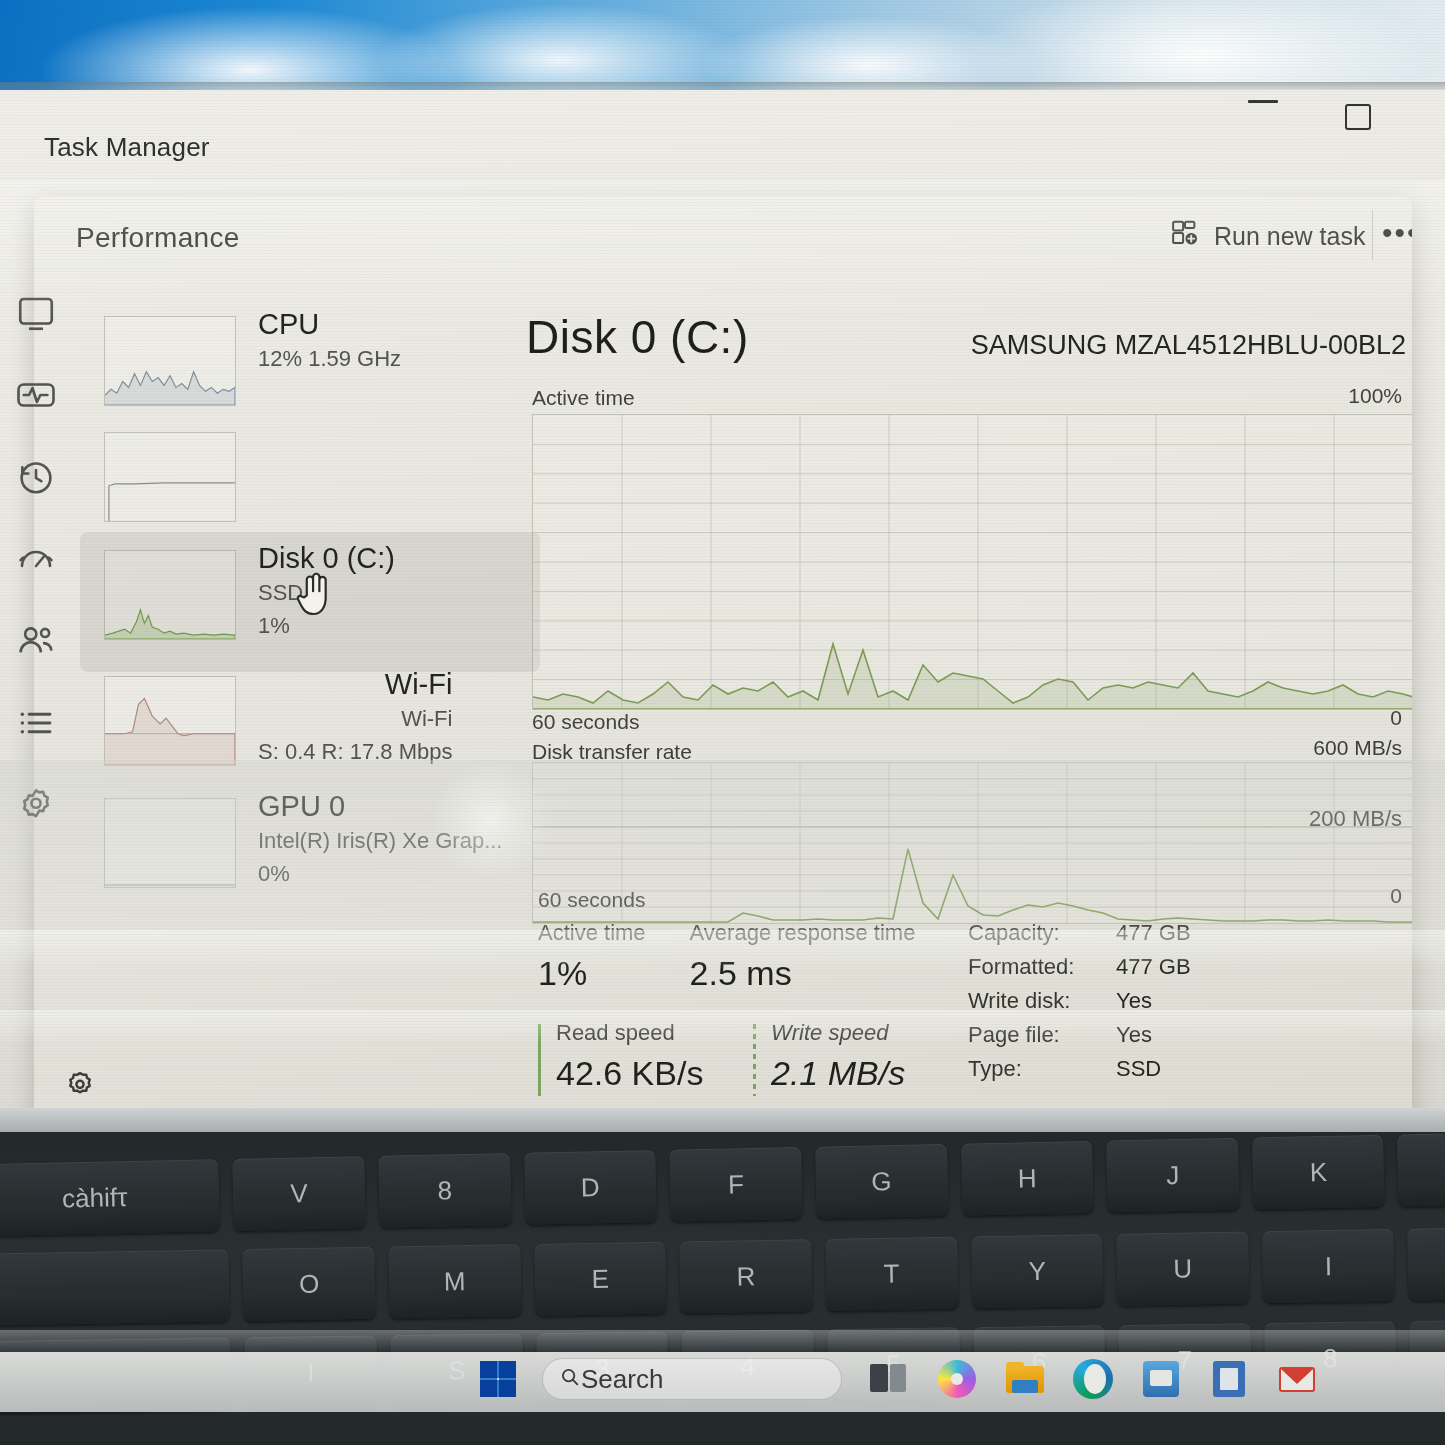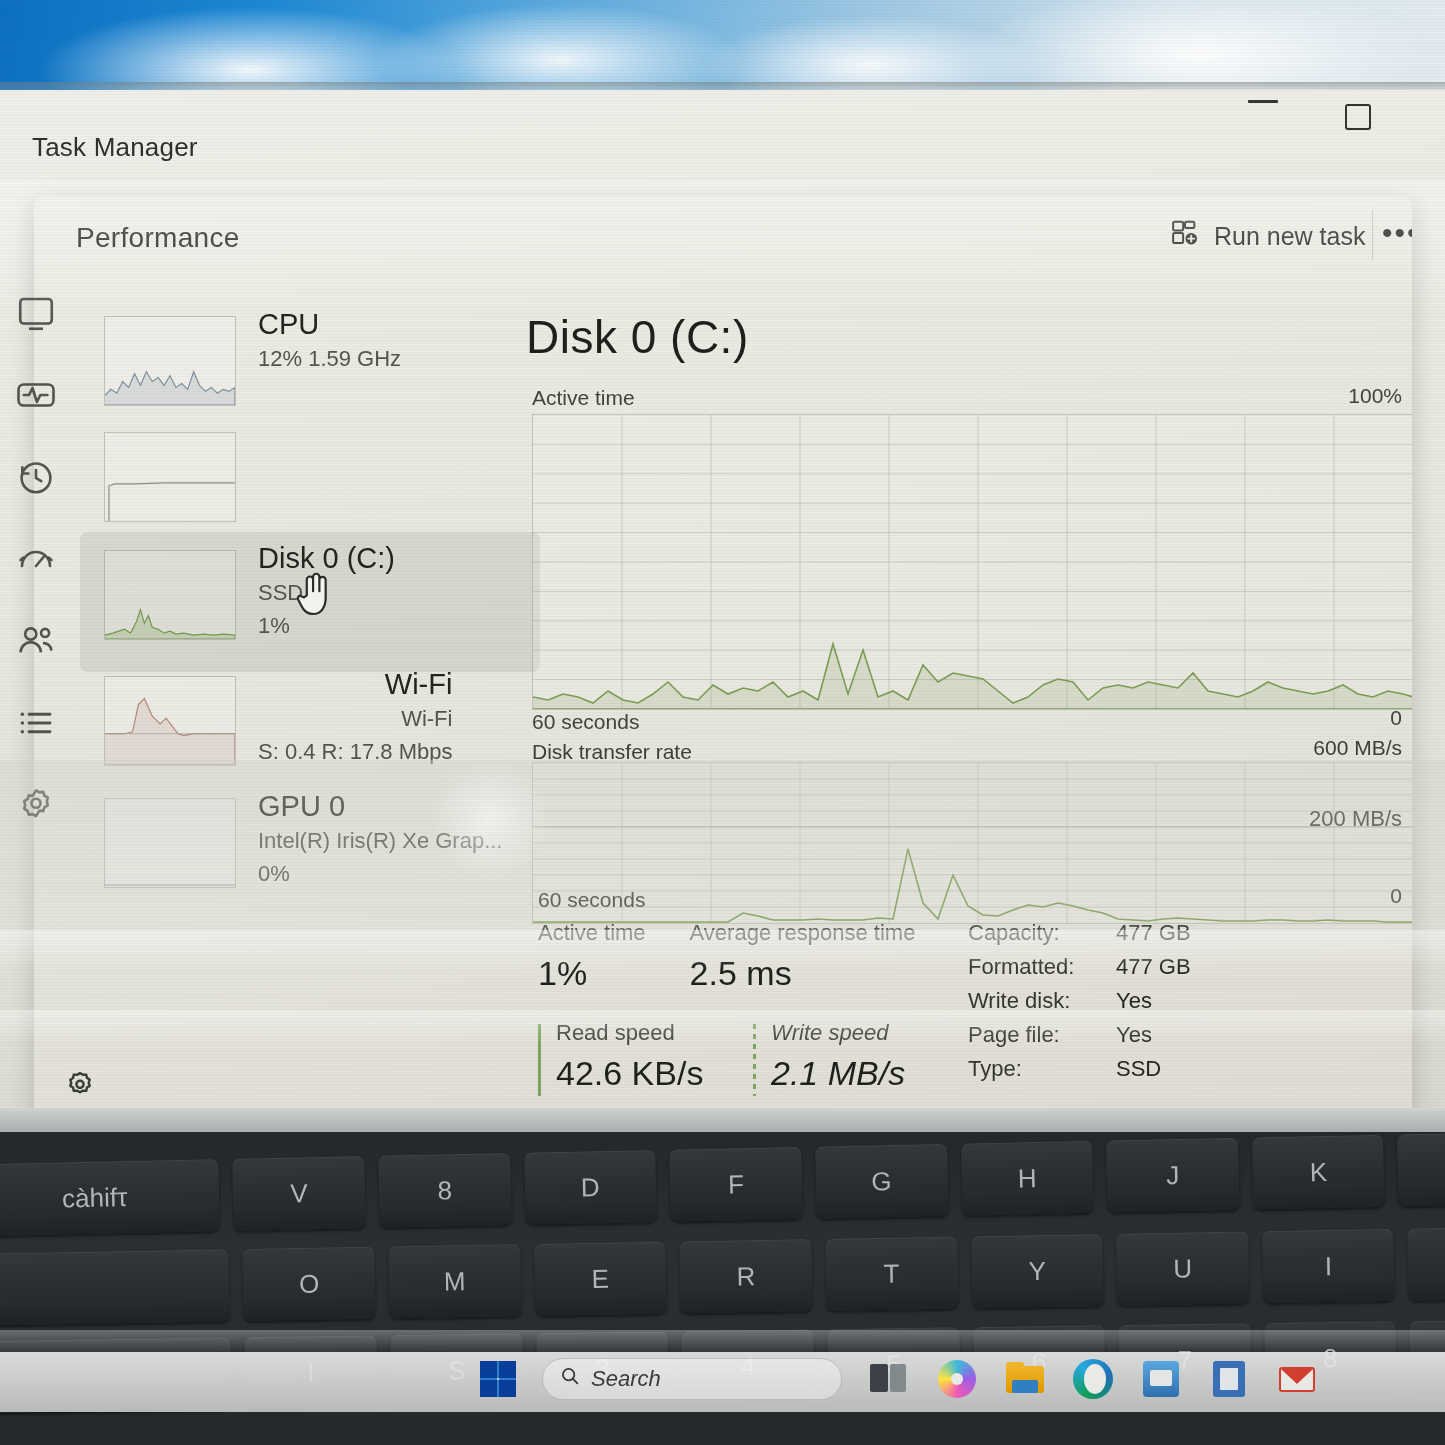--- a/index.html
+++ b/index.html
@@ -197,41 +197,41 @@
   
   .taskbar{
     position:absolute; left:0; top:1352px; width:1445px; height:60px;
     background:linear-gradient(180deg, rgba(232,233,231,.92), rgba(205,208,206,.88));
   }
   .tb-inner{ position:absolute; left:480px; top:6px; display:flex; align-items:center; gap:26px; }
   .tb-ico{ width:42px; height:42px; position:relative; }
   .search-pill{
     width:300px; height:42px; border-radius:21px;
     background:rgba(255,255,255,.38); border:1px solid rgba(150,152,150,.5);
-    display:flex; align-items:center; gap:10px; padding-left:16px;
-    color:#3a3b37; font-size:22px;font-style:italic;
+    display:flex; align-items:center; padding-left:16px;
+    color:#3a3b37; font-size:26px;
   }
   .win-logo{ width:36px; height:36px;
     background:
       linear-gradient(90deg,#2e7fc8 0 46%, rgba(0,0,0,0) 46% 54%, #2e7fc8 54% 100%),
       linear-gradient(180deg,#2e7fc8 0 46%, rgba(0,0,0,0) 46% 54%, #2e7fc8 54% 100%);
     background-blend-mode:multiply;
   }
   .keyglow{ position:absolute; left:0; top:1330px; width:1445px; height:24px;
     background:linear-gradient(180deg, rgba(230,232,230,.35), rgba(0,0,0,0)); }
 </style>
 </head>
 <body>
 
 <div id="photo">
 
   <div class="sky"></div>
   <div class="desktop"></div>
 
-  <div class="tm-title" style="top:132px;left:32px;position:absolute;">Task Manager</div>
+  <div class="tm-title" style="top:132px;left:44px;position:absolute;">Task Manager</div>
   <div class="wc wc-min"></div>
   <div class="wc wc-max"></div>
 
   <div class="tm-window">
 
     <div class="tm-titlebar">
       <div class="page-title">Performance</div>
 
       <div class="run-task">
         <span>
@@ -307,20 +307,21 @@
         <div class="side-text">
           <div class="side-name">GPU 0</div>
           <div class="side-sub">Intel(R) Iris(R) Xe Grap...</div>
           <div class="side-sub">0%</div>
         </div>
       </div>
     </div>
 
     <div class="main">
       <div class="m-title">Disk 0 (C:)</div>
+      <div class="m-device">SAMSUNG MZAL4512HBLU-00BL2</div>
 
       <div class="lbl-active">Active time</div>
       <div class="lbl-100">100%</div>
 
       <div class="graph" id="g1">
         <svg viewBox="0 0 890 294" preserveAspectRatio="none">
           <g stroke="rgba(140,142,130,.32)" stroke-width="1">
             <line x1="0" y1="29.4" x2="890" y2="29.4"></line>
               <line x1="0" y1="58.8" x2="890" y2="58.8"></line>
             <line x1="0" y1="88.2" x2="890" y2="88.2"></line>

